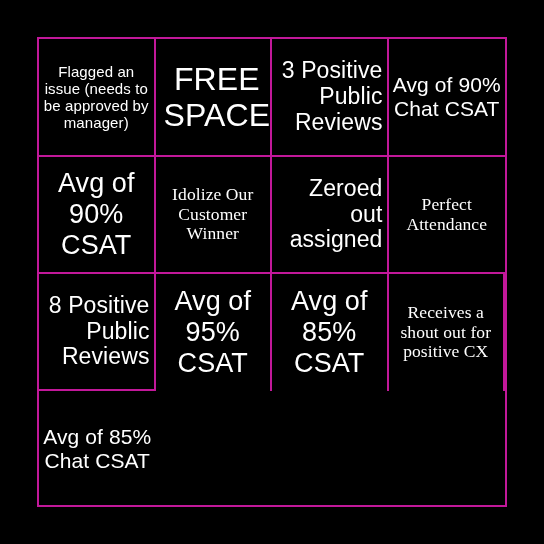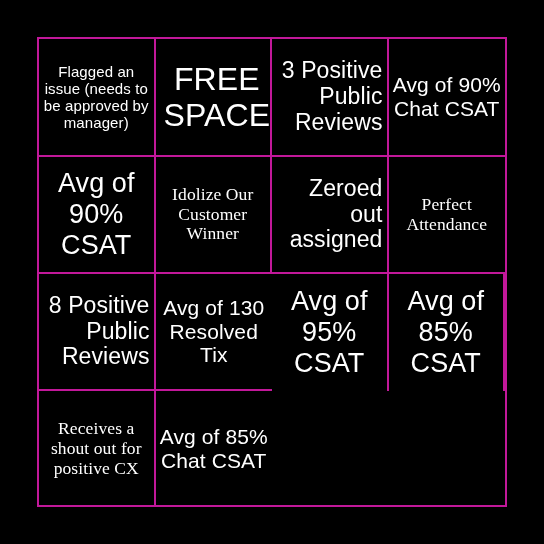--- a/index.html
+++ b/index.html
@@ -89,23 +89,20 @@
   <div class="bingo-cell">
     <span class="cell-text fs-lg">Zeroed out assigned</span>
   </div>
   <div class="bingo-cell col-last">
     <span class="cell-text fs-sm">Perfect Attendance</span>
   </div>
 
   <div class="bingo-cell">
     <span class="cell-text fs-lg">8 Positive Public Reviews</span>
   </div>
-  <div class="bingo-cell col-last">
-    <span class="cell-text fs-md">Avg of 130 Resolved Tix</span>
-  </div>
 
   <div class="bingo-cell row-last">
     <span class="cell-text fs-xl">Avg of 95% CSAT</span>
   </div>
   <div class="bingo-cell row-last">
     <span class="cell-text fs-xl">Avg of 85% CSAT</span>
   </div>
   <div class="bingo-cell row-last">
     <span class="cell-text fs-sm">Receives a shout out for positive CX</span>
   </div>

